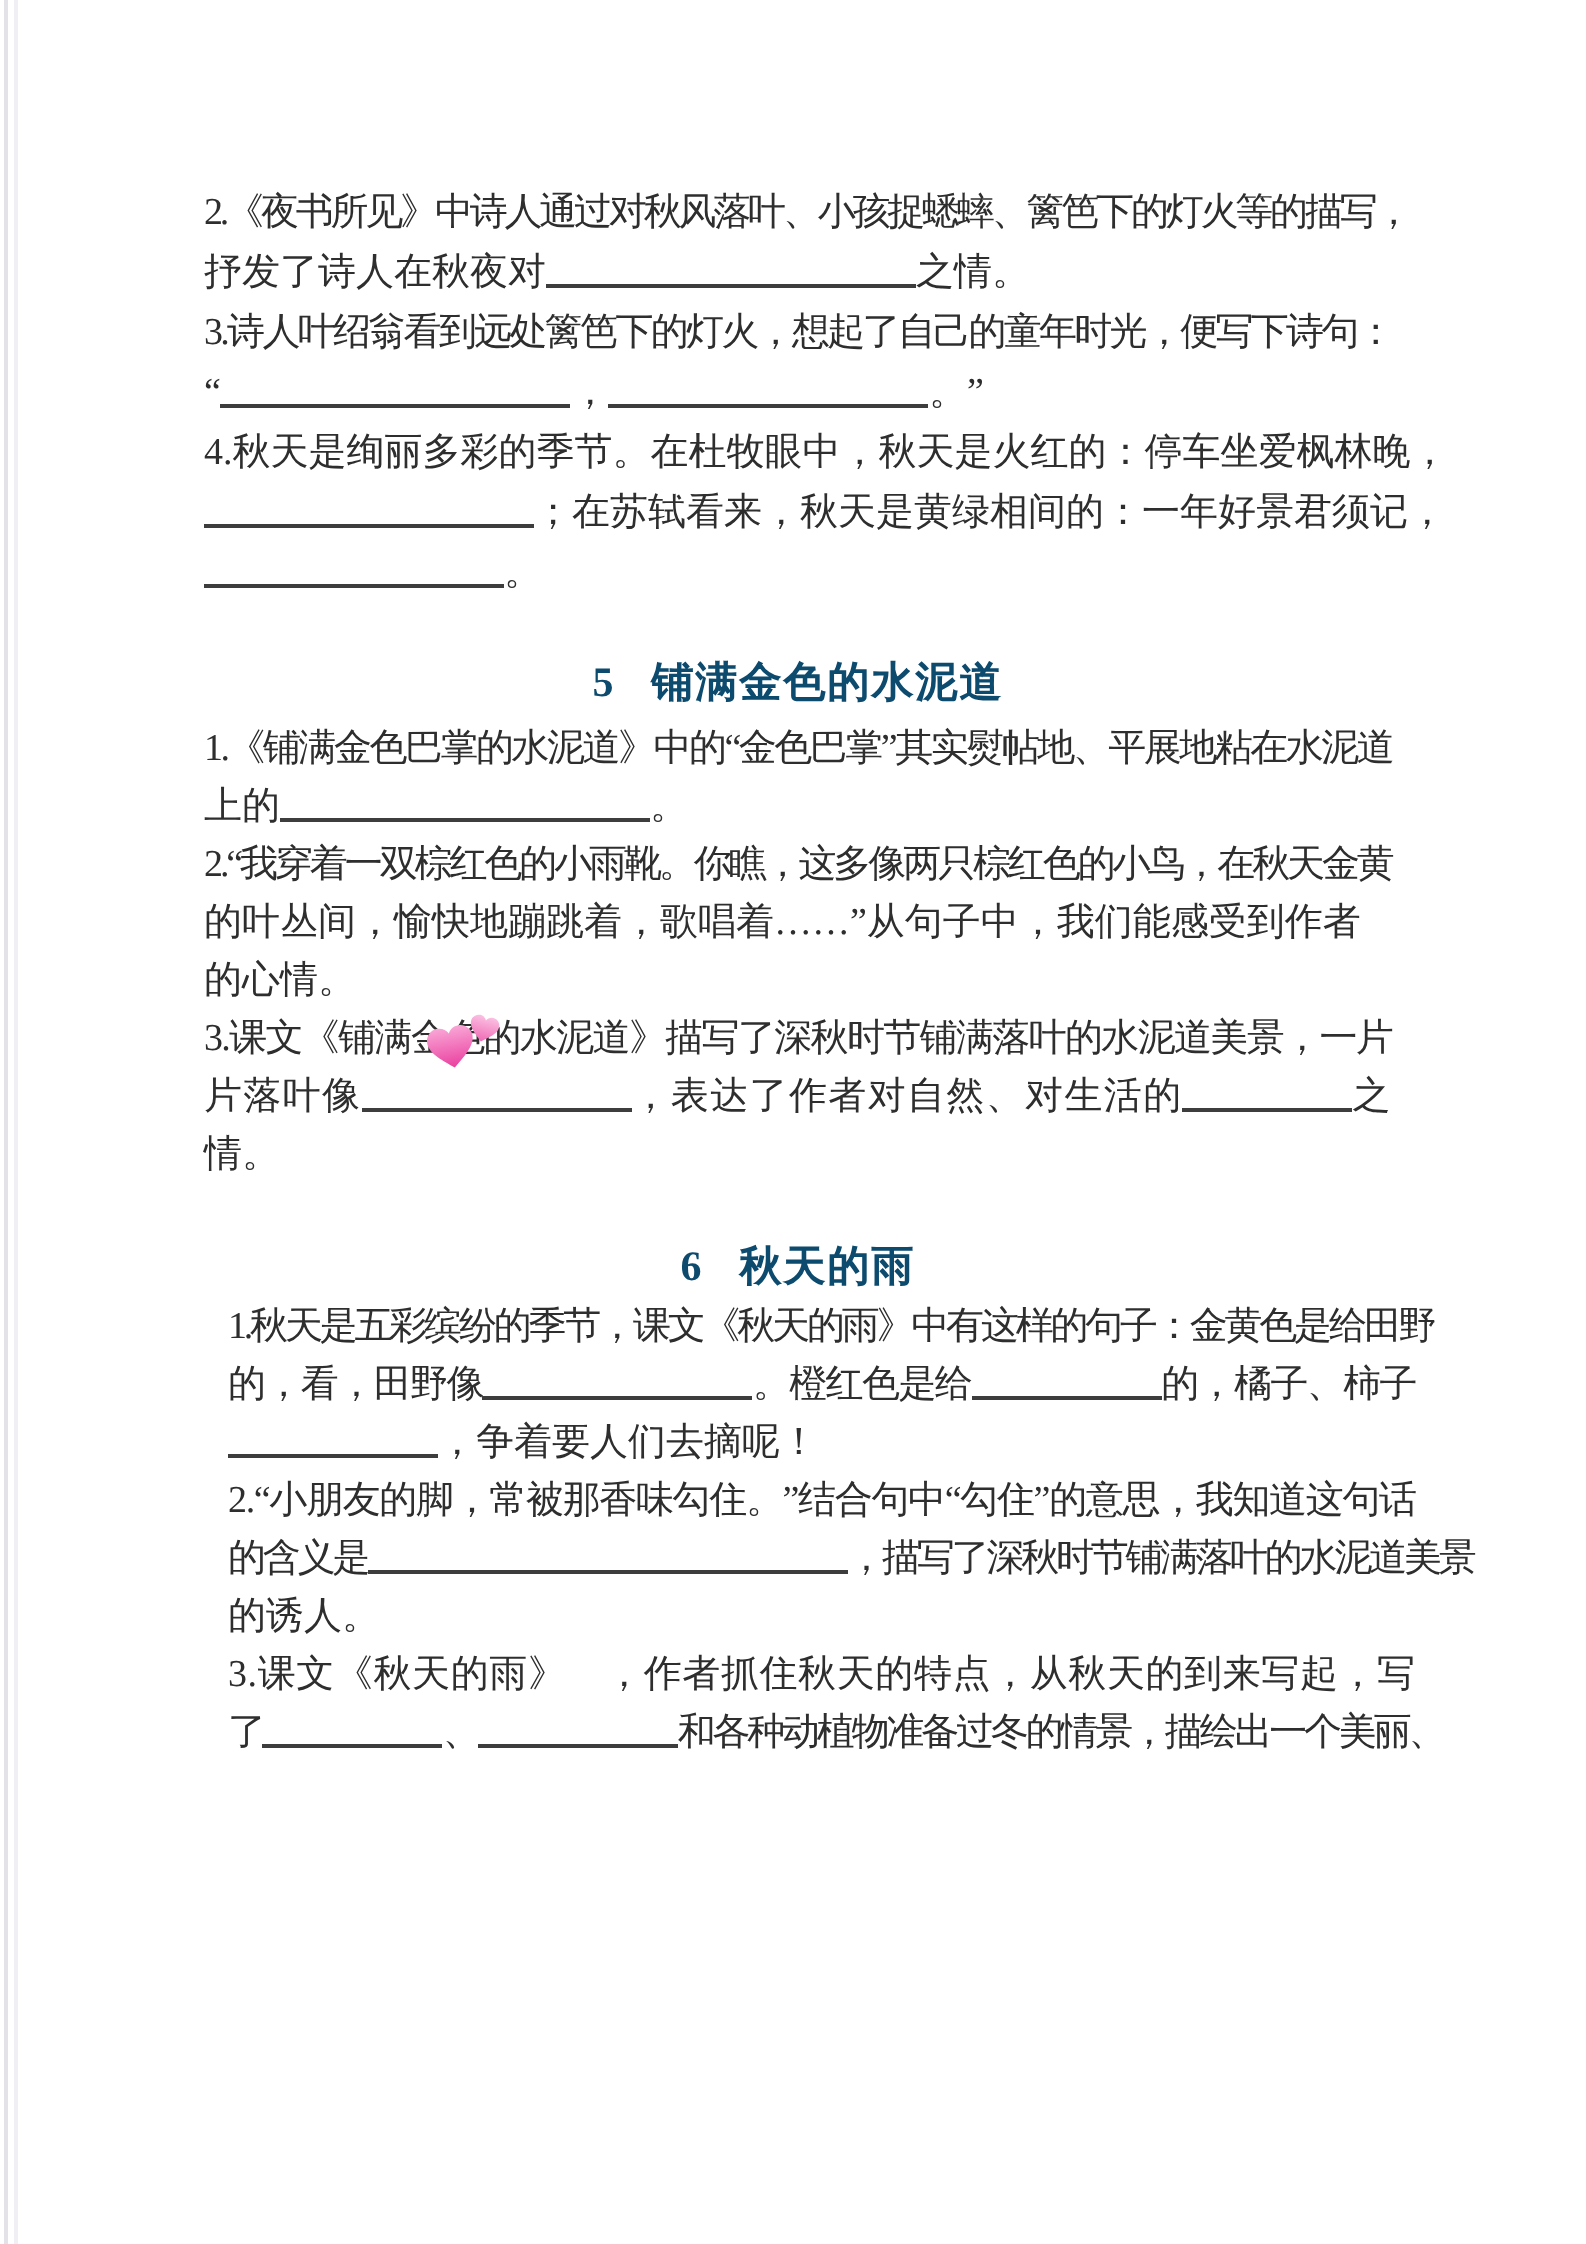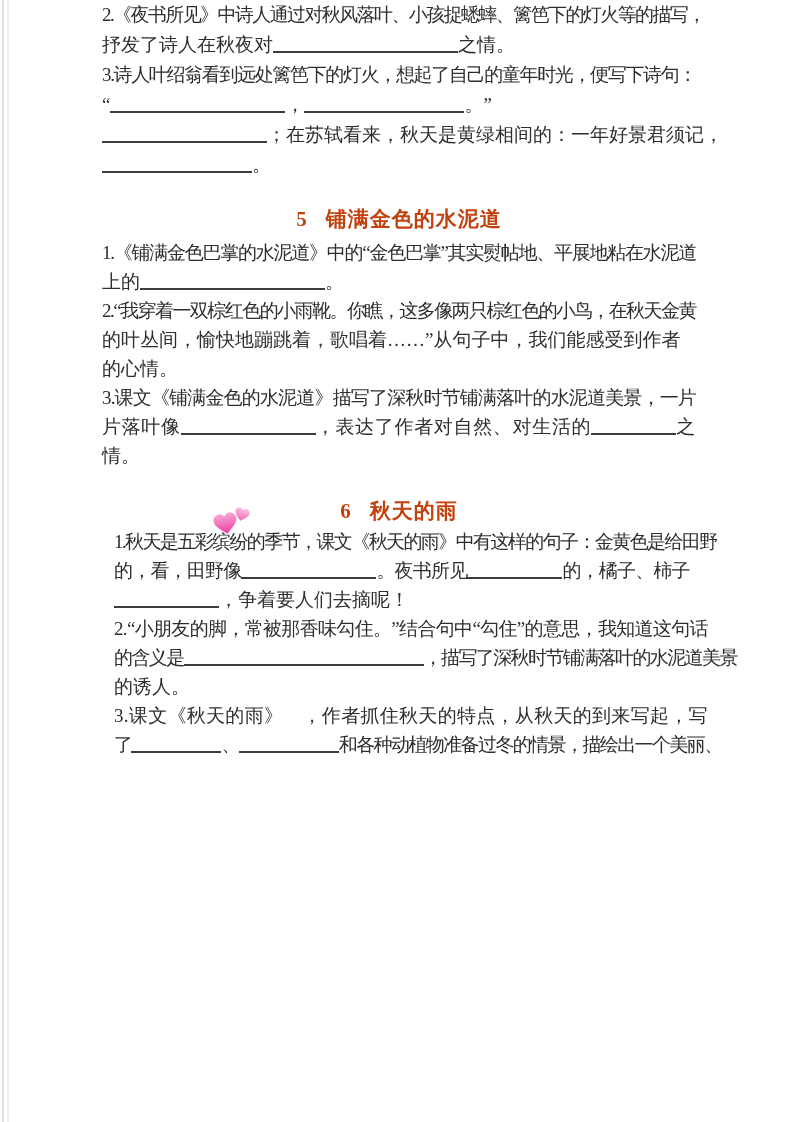--- a/index.html
+++ b/index.html
@@ -8,34 +8,35 @@
     width:793px;height:1122px;
     background:#ffffff;
     overflow:hidden;
     font-family:"Liberation Serif","DejaVu Serif",serif;
   }
   .edge{position:absolute;top:0;bottom:0;width:1.5px;}
   .edge-a{left:2px;background:#e2e2e8;}
   .edge-b{left:7px;background:#f0f0f4;}
   .content{
     position:absolute;left:102px;top:0;width:594px;
+    padding-top:92px;
     color:#2e2e2e;
     font-size:19px;
   }
   .sec{margin:0;}
   .sec .line{white-space:nowrap;}
   .sec-a .line{line-height:30px;height:30px;}
   .sec-b .line{line-height:29px;height:29px;}
   .sec-c .line{line-height:29px;height:29px;}
   .sec-b{margin-top:4px;}
   .sec-c{margin-top:1px;margin-left:12px;}
   .sec-heading{
     text-align:center;
     font-weight:700;
-    color:#c2410c;
+    color:#0c4a6e;
     font-size:21px;
     line-height:30px;height:30px;
     letter-spacing:1px;
   }
   .sec-heading.h5{margin-top:24px;}
   .sec-heading.h6{margin-top:26px;}
   .h-num{margin-right:18px;}
   .run{white-space:pre;}
   .blank{
     display:inline-block;
@@ -54,38 +55,39 @@
 <div class="page">
   <div class="edge edge-a"></div>
   <div class="edge edge-b"></div>
 
   <div class="content">
       <div class="sec sec-a">
         <div class="line fill"><span class="ln" style="letter-spacing: -1.6px;"><span class="run">2.《夜书所见》中诗人通过对秋风落叶、小孩捉蟋蟀、篱笆下的灯火等的描写，</span></span></div>
         <div class="line"><span class="ln"><span class="run">抒发了诗人在秋夜对</span><span class="blank" style="width: 185px;"></span><span class="run">之情。</span></span></div>
         <div class="line fill"><span class="ln" style="letter-spacing: -1.35px;"><span class="run">3.诗人叶绍翁看到远处篱笆下的灯火，想起了自己的童年时光，便写下诗句：</span></span></div>
         <div class="line"><span class="ln"><span class="run">“</span><span class="blank" style="width: 175px;"></span><span class="run">，</span><span class="blank" style="width: 160px;"></span><span class="run">。”</span></span></div>
+        <div class="line"><span class="ln"><span class="run">4.秋天是绚丽多彩的季节。在杜牧眼中，秋天是火红的：停车坐爱枫林晚，</span></span></div>
         <div class="line"><span class="ln"><span class="blank" style="width: 165px;"></span><span class="run">；在苏轼看来，秋天是黄绿相间的：一年好景君须记，</span></span></div>
         <div class="line"><span class="ln"><span class="blank" style="width: 150px;"></span><span class="run">。</span></span></div>
       </div>
       <div class="sec-heading h5"><span class="h-num">5</span><span class="h-title">铺满金色的水泥道</span></div>
       <div class="sec sec-b">
         <div class="line fill"><span class="ln" style="letter-spacing: -1.25px;"><span class="run">1.《铺满金色巴掌的水泥道》中的“金色巴掌”其实熨帖地、平展地粘在水泥道</span></span></div>
         <div class="line"><span class="ln"><span class="run">上的</span><span class="blank" style="width: 185px;"></span><span class="run">。</span></span></div>
         <div class="line fill"><span class="ln" style="letter-spacing: -1.55px;"><span class="run">2.“我穿着一双棕红色的小雨靴。你瞧，这多像两只棕红色的小鸟，在秋天金黄</span></span></div>
         <div class="line"><span class="ln"><span class="run">的叶丛间，愉快地蹦跳着，歌唱着……”从句子中，我们能感受到作者</span></span></div>
         <div class="line"><span class="ln"><span class="run">的心情。</span></span></div>
         <div class="line fill"><span class="ln" style="letter-spacing: -0.83px;"><span class="run">3.课文《铺满金色的水泥道》描写了深秋时节铺满落叶的水泥道美景，一片</span></span></div>
         <div class="line fill"><span class="ln" style="letter-spacing: 0.68px;"><span class="run">片落叶像</span><span class="blank" style="width: 135px;"></span><span class="run">，表达了作者对自然、对生活的</span><span class="blank" style="width: 85px;"></span><span class="run">之</span></span></div>
         <div class="line"><span class="ln"><span class="run">情。</span></span></div>
       </div>
       <div class="sec-heading h6"><span class="h-num">6</span><span class="h-title">秋天的雨</span></div>
       <div class="sec sec-c">
         <div class="line fill"><span class="ln" style="letter-spacing: -1.6px;"><span class="run">1.秋天是五彩缤纷的季节，课文《秋天的雨》中有这样的句子：金黄色是给田野</span></span></div>
-        <div class="line fill"><span class="ln" style="letter-spacing: -0.8px;"><span class="run">的，看，田野像</span><span class="blank" style="width: 135px;"></span><span class="run">。夜书所见</span><span class="blank" style="width: 95px;"></span><span class="run">的，橘子、柿子</span></span></div>
+        <div class="line fill"><span class="ln" style="letter-spacing: -0.8px;"><span class="run">的，看，田野像</span><span class="blank" style="width: 135px;"></span><span class="run">。橙红色是给</span><span class="blank" style="width: 95px;"></span><span class="run">的，橘子、柿子</span></span></div>
         <div class="line"><span class="ln"><span class="blank" style="width: 105px;"></span><span class="run">，争着要人们去摘呢！</span></span></div>
         <div class="line fill"><span class="ln" style="letter-spacing: -0.67px;"><span class="run">2.“小朋友的脚，常被那香味勾住。”结合句中“勾住”的意思，我知道这句话</span></span></div>
         <div class="line fill"><span class="ln" style="letter-spacing: -1.6px;"><span class="run">的含义是</span><span class="blank" style="width: 240px;"></span><span class="run">，描写了深秋时节铺满落叶的水泥道美景</span></span></div>
         <div class="line"><span class="ln"><span class="run">的诱人。</span></span></div>
         <div class="line fill"><span class="ln" style="letter-spacing: 0.3px;"><span class="run">3.课文《秋天的雨》　，作者抓住秋天的特点，从秋天的到来写起，写</span></span></div>
         <div class="line fill"><span class="ln" style="letter-spacing: -1.6px;"><span class="run">了</span><span class="blank" style="width: 90px;"></span><span class="run">、</span><span class="blank" style="width: 100px;"></span><span class="run">和各种动植物准备过冬的情景，描绘出一个美丽、</span></span></div>
       </div>
     </div>
 
   <svg class="hearts" viewBox="0 0 42 36" aria-hidden="true">

